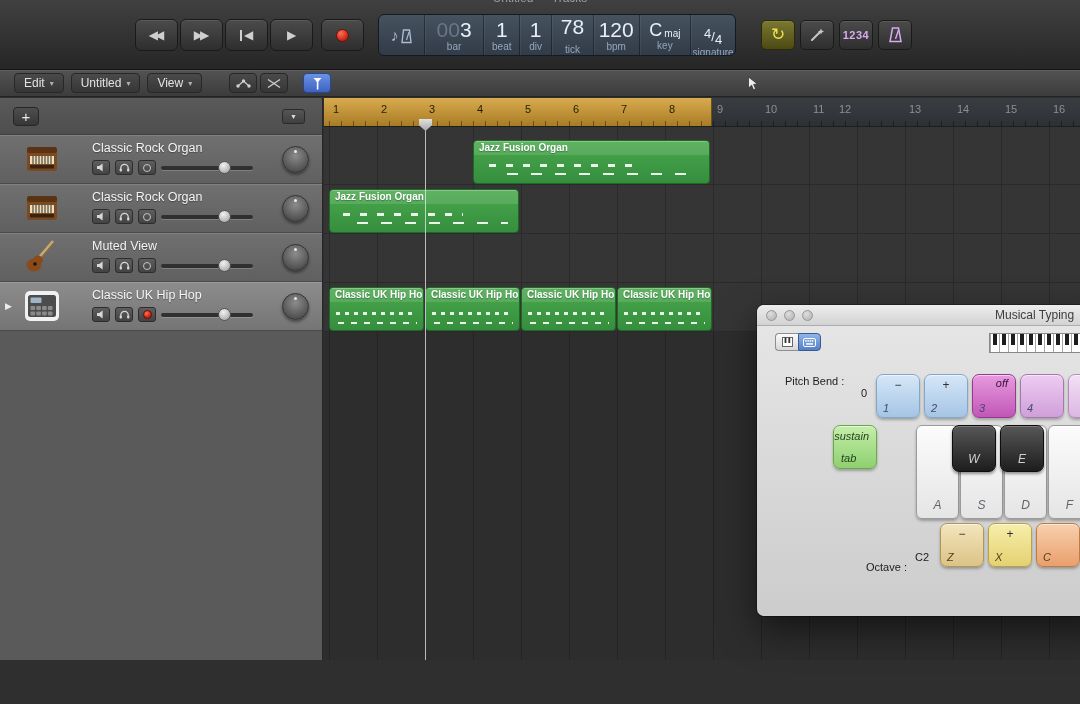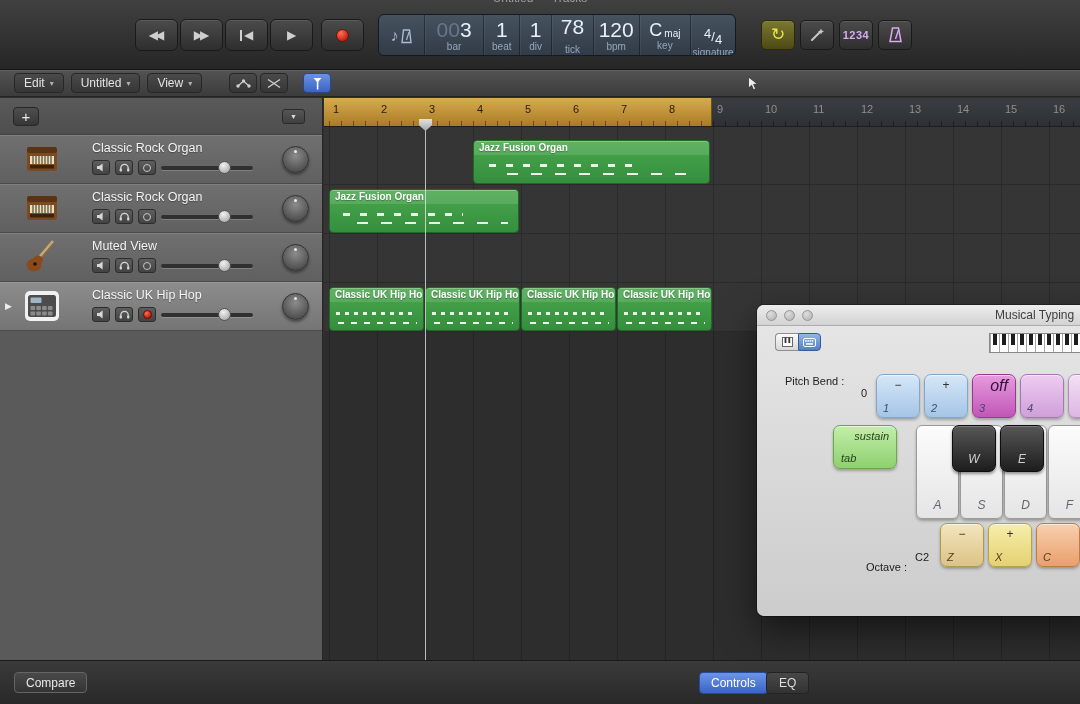--- a/index.html
+++ b/index.html
@@ -106,27 +106,27 @@
   .view-toggle{position:absolute;left:18px;top:28px;display:flex;}
   .vt-btn{width:23px;height:18px;border:1px solid #8e8e8e;display:flex;align-items:center;justify-content:center;background:linear-gradient(#fbfbfb,#d8d8d8);}
   .vt-btn:first-child{border-radius:4px 0 0 4px;border-right:none;}
   .vt-btn.sel{border-radius:0 4px 4px 0;background:linear-gradient(#90b5e9,#5480c4);border-color:#3a5a94;}
   .mini-piano{position:absolute;left:232px;top:28px;width:124px;height:20px;background:#fff;border:1px solid #888;}
   .mini-piano::before{content:"";position:absolute;top:0;left:3px;right:0;height:11px;background:repeating-linear-gradient(90deg,#1d1d1d 0 4px,transparent 4px 9px);}
   .mini-piano::after{content:"";position:absolute;inset:0;background:repeating-linear-gradient(90deg,rgba(0,0,0,.35) 0 1px,transparent 1px 9px);}
   .mt-label{position:absolute;font-size:11px;color:#1c1c1c;}
   .key{position:absolute;width:44px;height:44px;border-radius:7px;border:1px solid #8a8a8a;box-shadow:0 2px 3px rgba(0,0,0,.28),inset 0 1px 0 rgba(255,255,255,.55);}
   .key .mod{position:absolute;top:3px;left:0;right:0;text-align:center;font-size:12px;color:#333;}
-  .key .mod.off-lbl{top:2px;left:auto;right:7px;font-style:italic;font-size:16px;color:#35103a;}
+  .key .mod.off-lbl{top:2px;left:auto;right:7px;font-style:italic;font-size:11px;color:#35103a;}
   .key .num{position:absolute;bottom:3px;left:6px;font-size:11px;font-style:italic;color:#44496e;}
   .k-blue{background:linear-gradient(#d5e7f7,#a5c5e6);border-color:#84a6c8;}
   .k-magenta{background:linear-gradient(#e79ade,#c156b7);border-color:#98388e;}
   .k-purple{background:linear-gradient(#eeccf1,#cf9fda);border-color:#a678ae;}
   .k-purple-lt{background:linear-gradient(#f3e0f5,#dcb7e3);border-color:#b48cba;}
-  .k-sustain{width:64px;background:linear-gradient(#c4eeaa,#8ed06f);border-color:#69a94a;}
+  .k-sustain{width:44px;background:linear-gradient(#c4eeaa,#8ed06f);border-color:#69a94a;}
   .sus-top{position:absolute;top:4px;right:7px;font-style:italic;font-size:11px;color:#25421f;}
   .sus-bot{position:absolute;bottom:4px;left:7px;font-style:italic;font-size:11px;color:#25421f;}
   .k-white{width:43px;height:94px;background:linear-gradient(#fcfcfc,#e5e5e5);border-color:#9b9b9b;border-radius:6px;}
   .k-white .letter{position:absolute;bottom:6px;left:0;right:0;text-align:center;font-size:12px;font-style:italic;color:#63636e;}
   .k-black{height:47px;background:linear-gradient(#575757,#1d1d1d);border-color:#0e0e0e;box-shadow:0 2px 3px rgba(0,0,0,.4),inset 0 1px 0 rgba(255,255,255,.22);z-index:3;}
   .k-black .letter{position:absolute;bottom:5px;left:0;right:0;text-align:center;font-size:12px;font-style:italic;color:#cfcfcf;}
   .k-tan{background:linear-gradient(#f3e5bd,#dcc386);border-color:#ae9856;}
   .k-yellow{background:linear-gradient(#f7eeab,#e4d171);border-color:#b7a346;}
   .k-orange{background:linear-gradient(#f7d0ae,#ea9f6d);border-color:#bd7c42;}
   .k-tan .num,.k-yellow .num,.k-orange .num{color:#4d3f1e;}
@@ -439,21 +439,21 @@
         <span class="bar-num on" style="left:57px">2</span>
         <span class="bar-num on" style="left:105px">3</span>
         <span class="bar-num on" style="left:153px">4</span>
         <span class="bar-num on" style="left:201px">5</span>
         <span class="bar-num on" style="left:249px">6</span>
         <span class="bar-num on" style="left:297px">7</span>
         <span class="bar-num on" style="left:345px">8</span>
         <span class="bar-num off" style="left:393px">9</span>
         <span class="bar-num off" style="left:441px">10</span>
         <span class="bar-num off" style="left:489px">11</span>
-        <span class="bar-num off" style="left:537px">12</span>
+        <span class="bar-num off" style="left:515px">12</span>
         <span class="bar-num off" style="left:585px">13</span>
         <span class="bar-num off" style="left:633px">14</span>
         <span class="bar-num off" style="left:681px">15</span>
         <span class="bar-num off" style="left:729px">16</span>
         <div class="ruler-ticks"></div>
       </div>
 
       <div class="lanes">
         <div class="grid"></div>
         <div class="lane-rows">
@@ -580,25 +580,14 @@
     </div>
     <div class="key k-yellow" style="left:231px;top:218px;">
       <span class="mod">+</span>
       <span class="num">X</span>
     </div>
     <div class="key k-orange" style="left:279px;top:218px;">
       <span class="num">C</span>
     </div>
   </div>
 
-  <div class="bottombar">
-    <div class="compare-btn">
-        <span>Compare</span>
-      </div>
-    <div class="controls-btn">
-        <span>Controls</span>
-      </div>
-    <div class="eq-btn">
-        <span>EQ</span>
-      </div>
-  </div>
 
 </div>
 
 </body></html>

